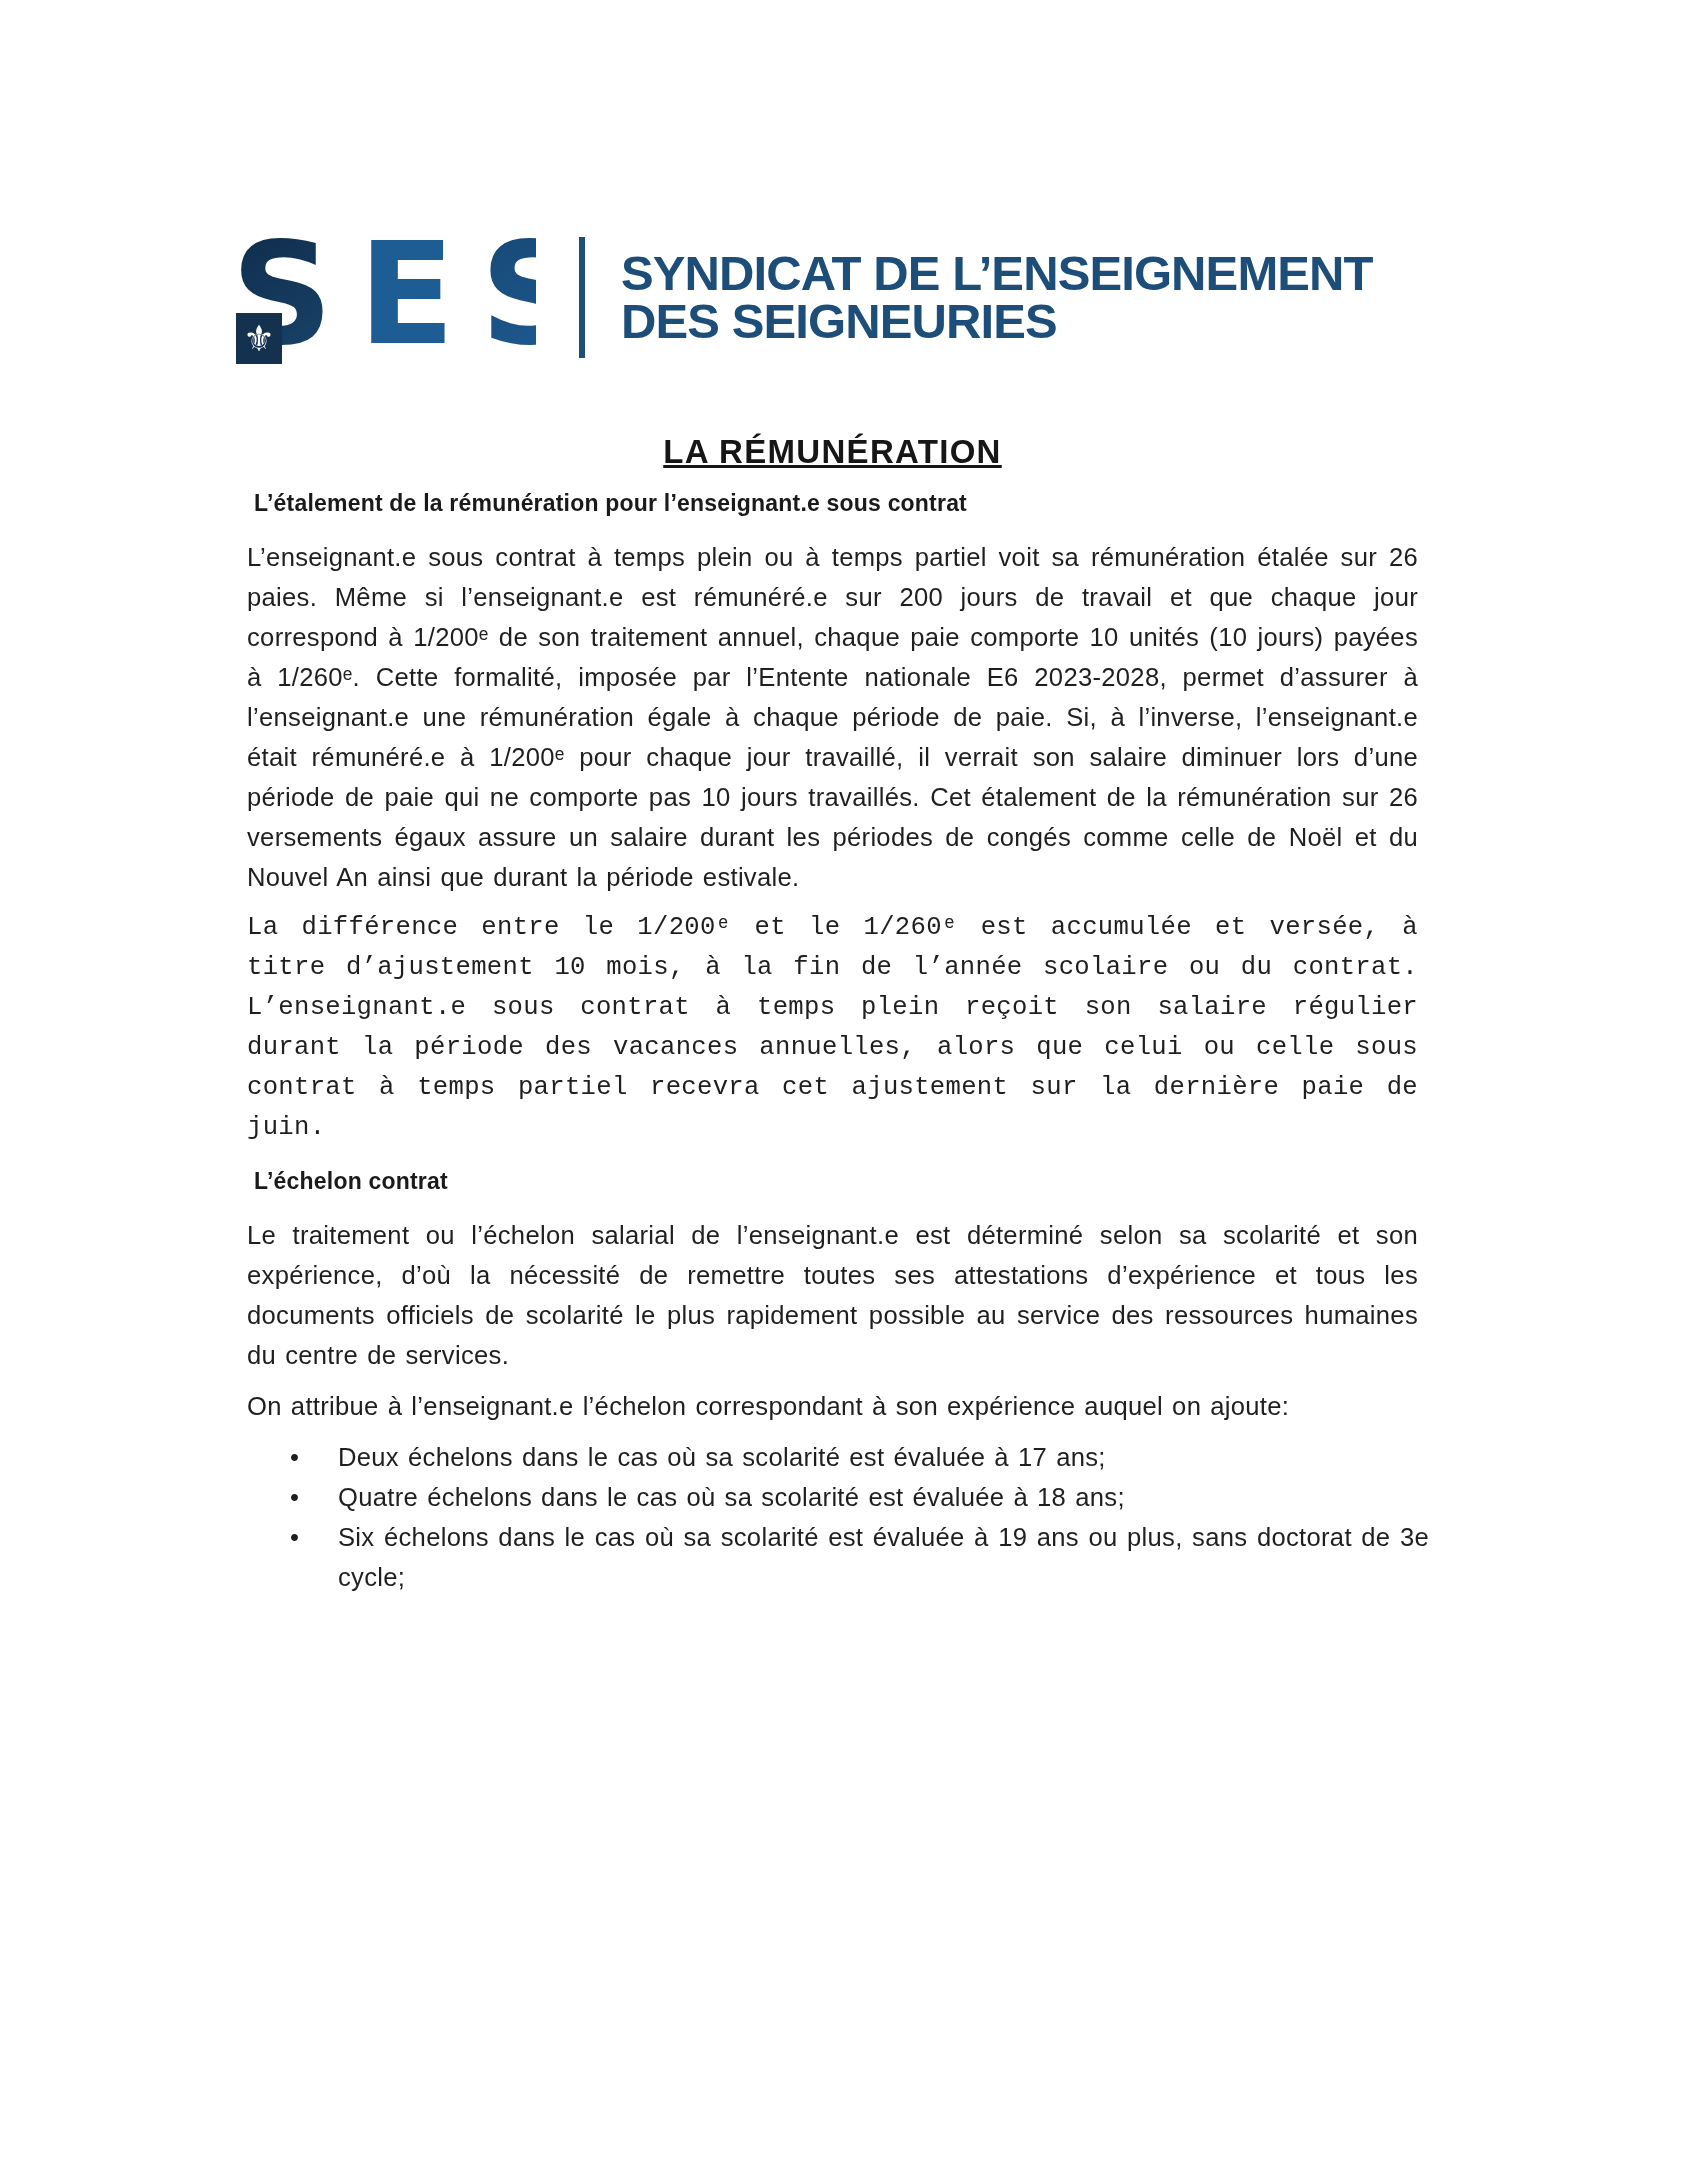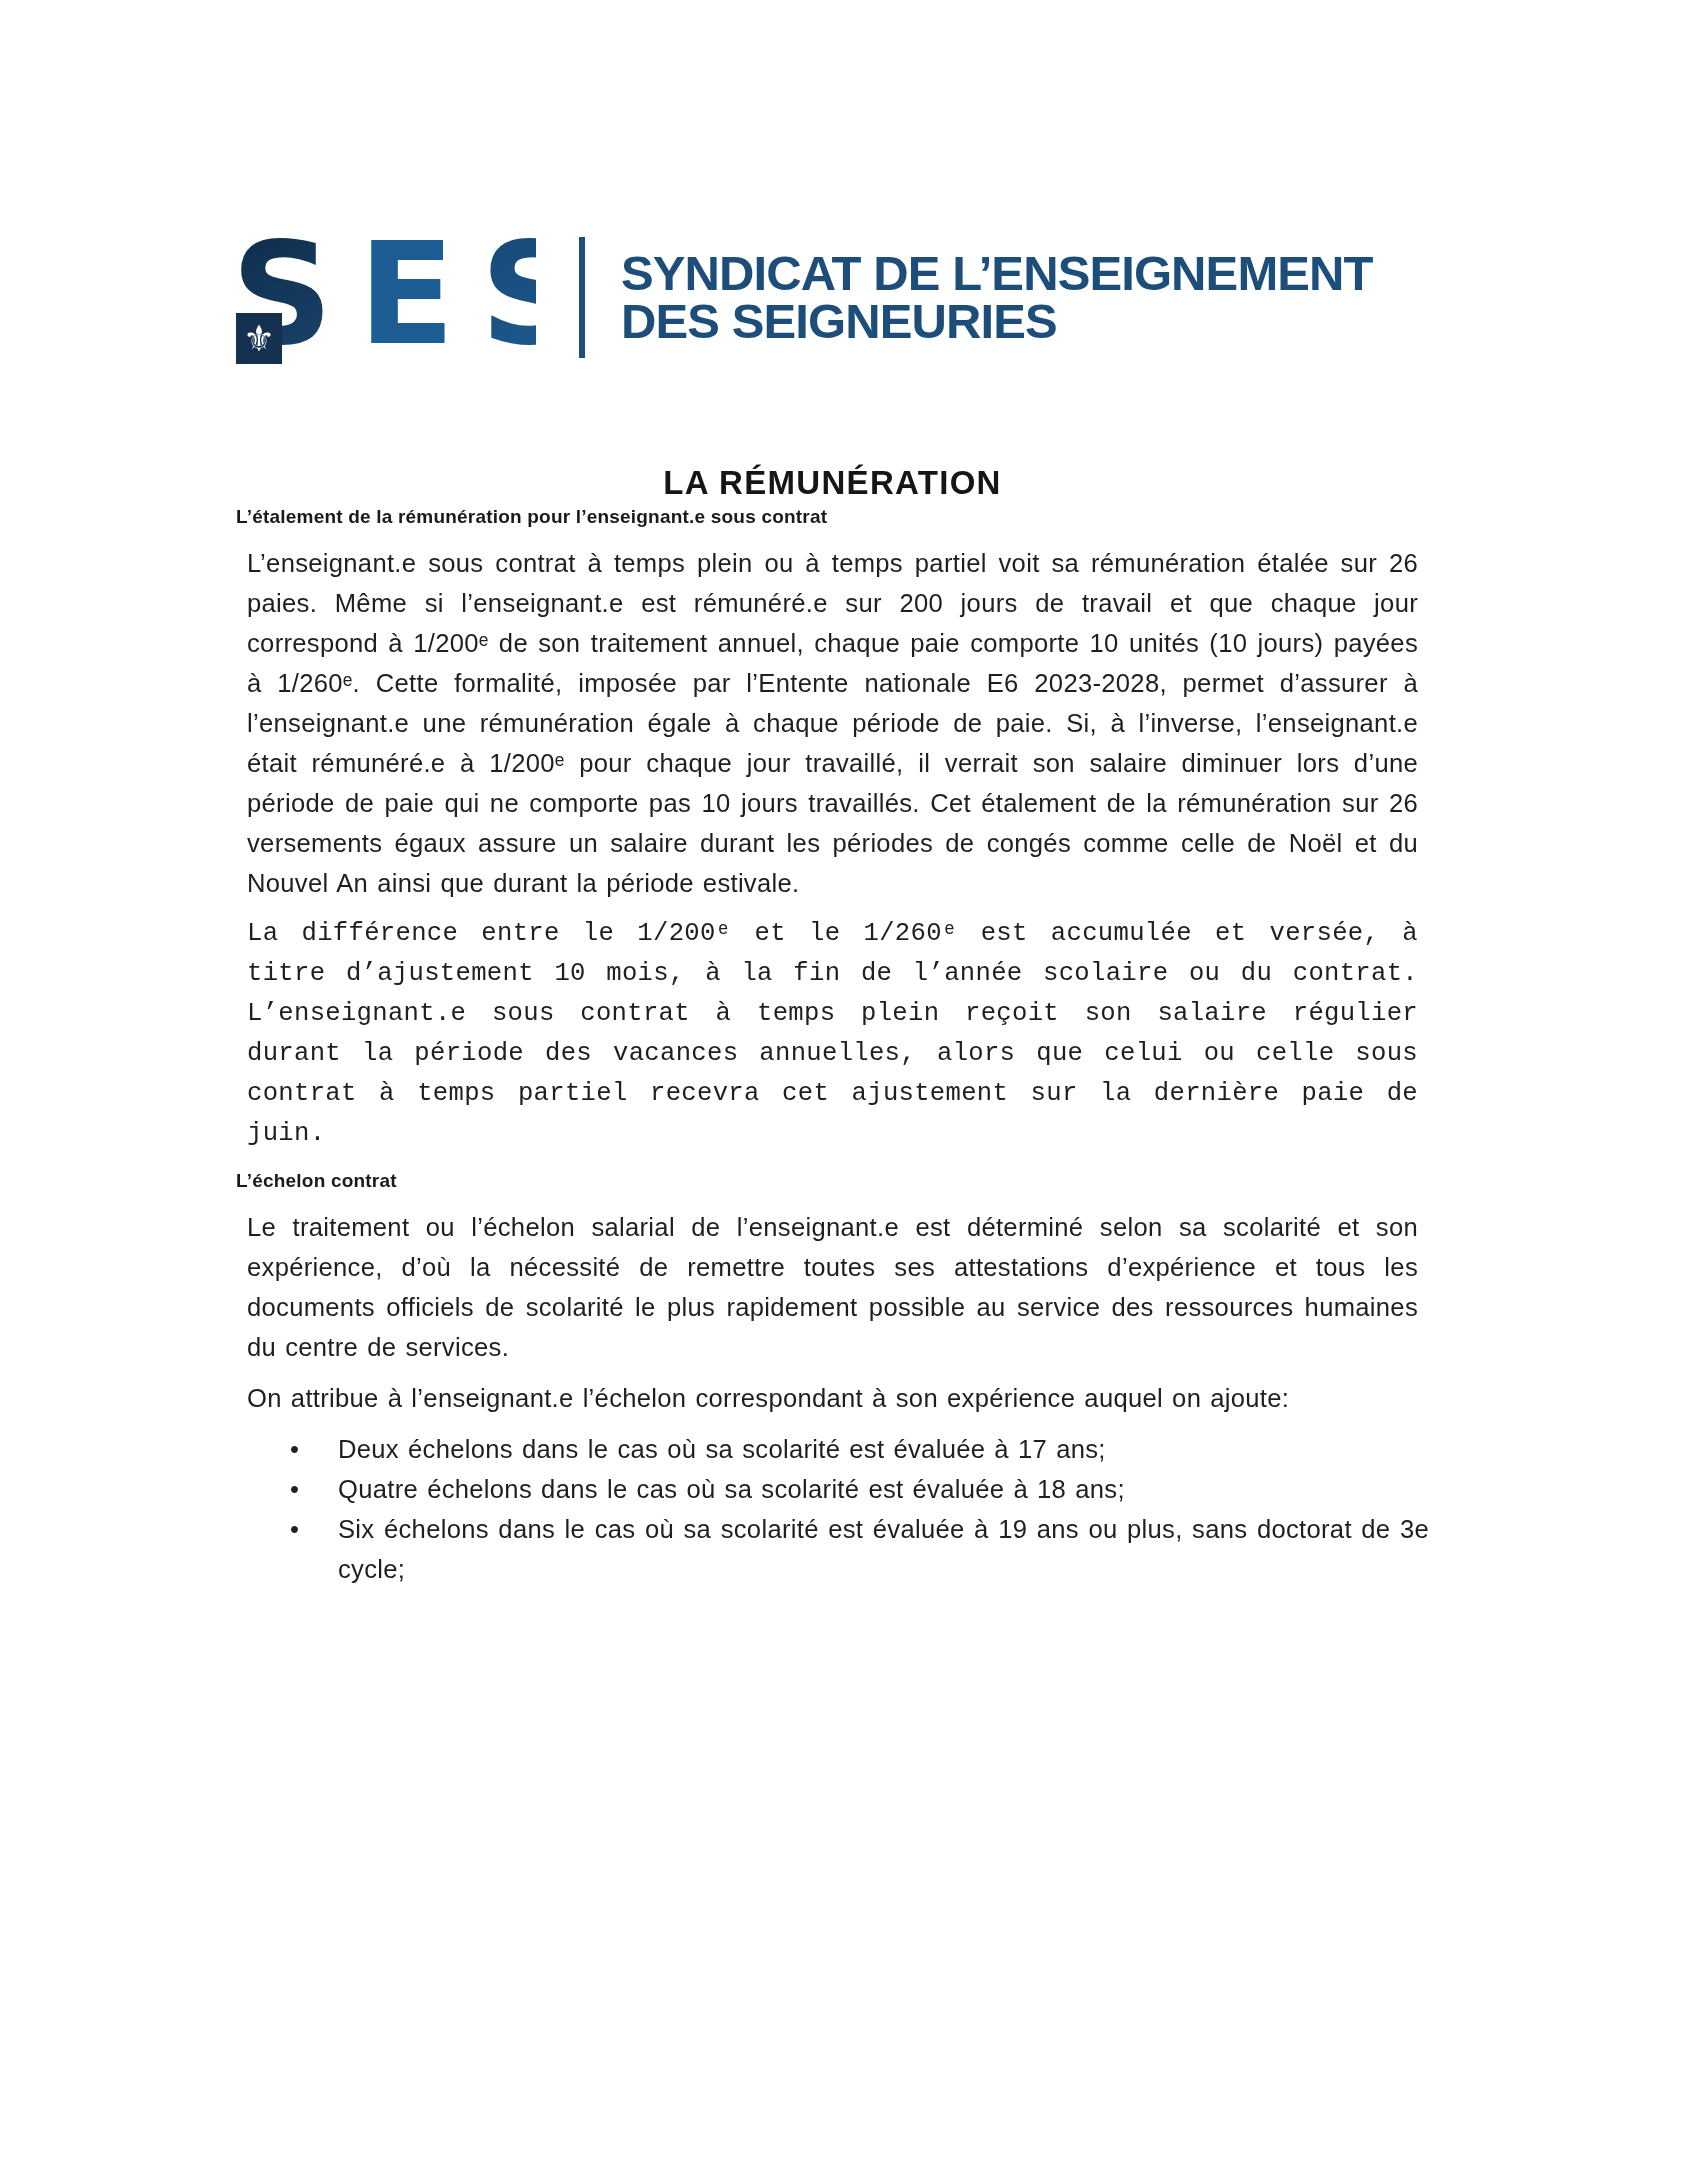--- a/index.html
+++ b/index.html
@@ -62,34 +62,35 @@
     font-weight: bold;
     font-size: 49px;
     line-height: 48px;
     letter-spacing: -0.9px;
     color: #1d4e7a;
     white-space: nowrap;
   }
 
   
   .doc-title {
-    margin: 105px 0 0 0;
+    margin: 74px 0 0 0;
     text-align: center;
     font-size: 33px;
     line-height: 36px;
     font-weight: bold;
     letter-spacing: 1.3px;
     color: #161616;
+    text-decoration: underline;
   }
   h2.sec-heading {
-    font-size: 19px;
+    font-size: 23px;
     line-height: 31px;
     font-weight: bold;
     color: #1a1a1a;
-    margin: 0;
+    margin: 18px;
     letter-spacing: 0.2px;
   }
   .h2-first  { margin-top: 101px; }
   .h2-second { margin-top: 70px; }
 
   p.body-text {
     margin: 11px;
     font-size: 25.6px;
     line-height: 40px;
     letter-spacing: 0.3px;

